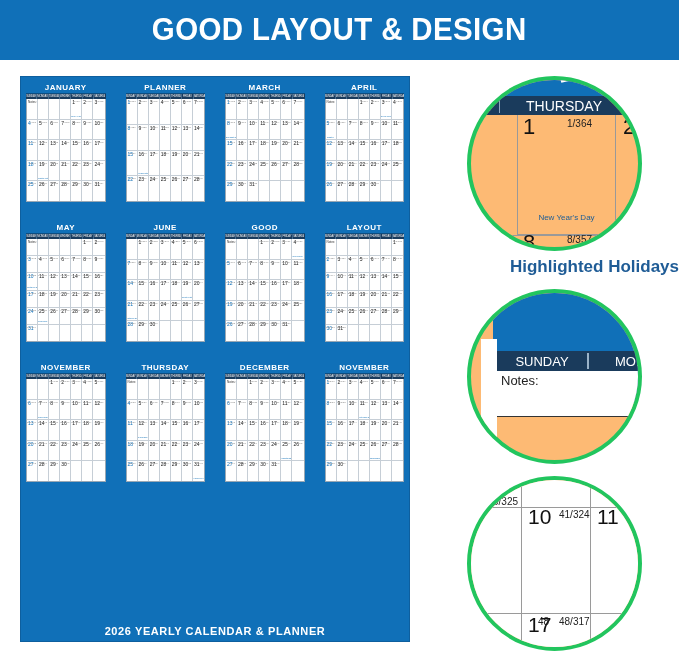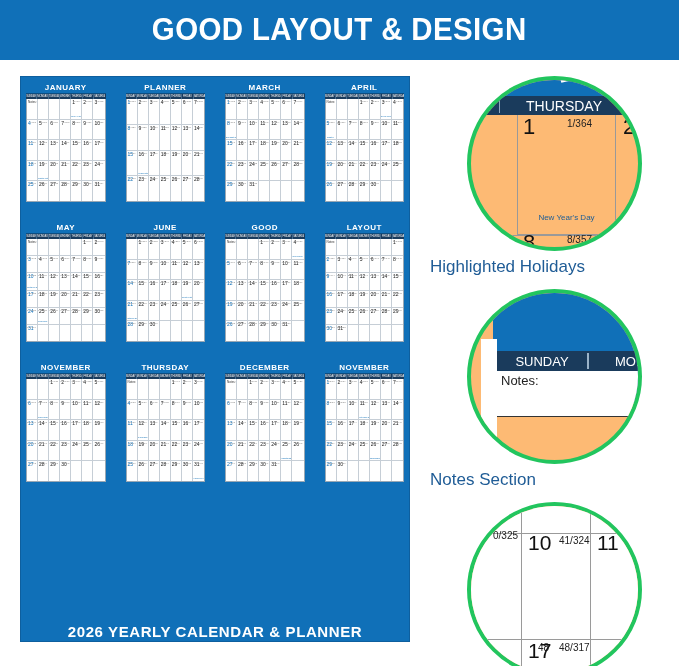--- a/index.html
+++ b/index.html
@@ -108,44 +108,45 @@
     text-align: center; white-space: nowrap; overflow: hidden;
   }
   .notes-label {
     position: absolute; left: 1px; top: 0px;
     font-size: 3px; line-height: 6px; color: #333;
   }
   .poster-footer {
     height: 18px;
     background: #1070b8;
     color: #ffffff;
-    font-size: 15px;
+    font-size: 11px;
     font-weight: bold;
     letter-spacing: 0.6px;
     display: flex; align-items: center; justify-content: center;
   }
 
   
   .callouts { position: absolute; left: 430px; top: 76px; width: 249px; height: 590px; }
   .callout { position: relative; width: 249px; }
   .circle-wrap {
     position: relative;
     width: 175px; height: 175px;
     margin: 0 auto;
     border-radius: 50%;
     overflow: hidden;
     border: 4px solid #22c55e;
     background: #fdba74;
   }
   .callout-caption {
-    text-align: left;
+    text-align: right;
     color: #1f5c96;
     font-size: 17px;
     margin-top: 6px;
     font-family: "Liberation Sans", sans-serif;
+    font-weight: bold;
   }
 
   
   .c1-bluetop {
     position: absolute; left: -20px; top: -14px; width: 230px; height: 34px;
     background: #1070b8;
   }
   .c1-whitemark {
     position: absolute; left: 56px; top: -16px; width: 9px; height: 18px;
     background: #fff; transform: rotate(18deg);
@@ -2100,31 +2101,30 @@
         <div class="c2-white-left"></div>
         <div class="c2-darkband">
           <span class="c2-sun">SUNDAY</span>
           <span class="c2-sep"></span>
           <span class="c2-mon">MONDAY</span>
         </div>
         <div class="c2-notesbox">
           <span class="c2-notes-label">Notes:</span>
         </div>
       </div>
-      <div class="callout-caption">Notes Section</div>
     </div>
 
     <div class="callout" style="margin-top:12px;">
       <div class="circle-wrap">
         <div class="c3">
           <div class="c3-hline" style="top:27px;"></div>
           <div class="c3-hline" style="top:133px;"></div>
           <div class="c3-vline" style="left:50px;"></div>
           <div class="c3-vline" style="left:119px;"></div>
-          <span class="small" style="left:22px; top:24px;">0/325</span>
+          <span class="small" style="left:22px; top:16px;">0/325</span>
           <span class="big" style="left:57px; top:25px;">10</span>
           <span class="small" style="left:88px; top:29px;">41/324</span>
           <span class="big" style="left:126px; top:25px;">11</span>
           <span class="small" style="left:34px; top:136px;margin-left:33px;">48</span>
           <span class="big" style="left:57px; top:133px;">17</span>
           <span class="small" style="left:88px; top:136px;">48/317</span>
         </div>
       </div>
 
     </div>

